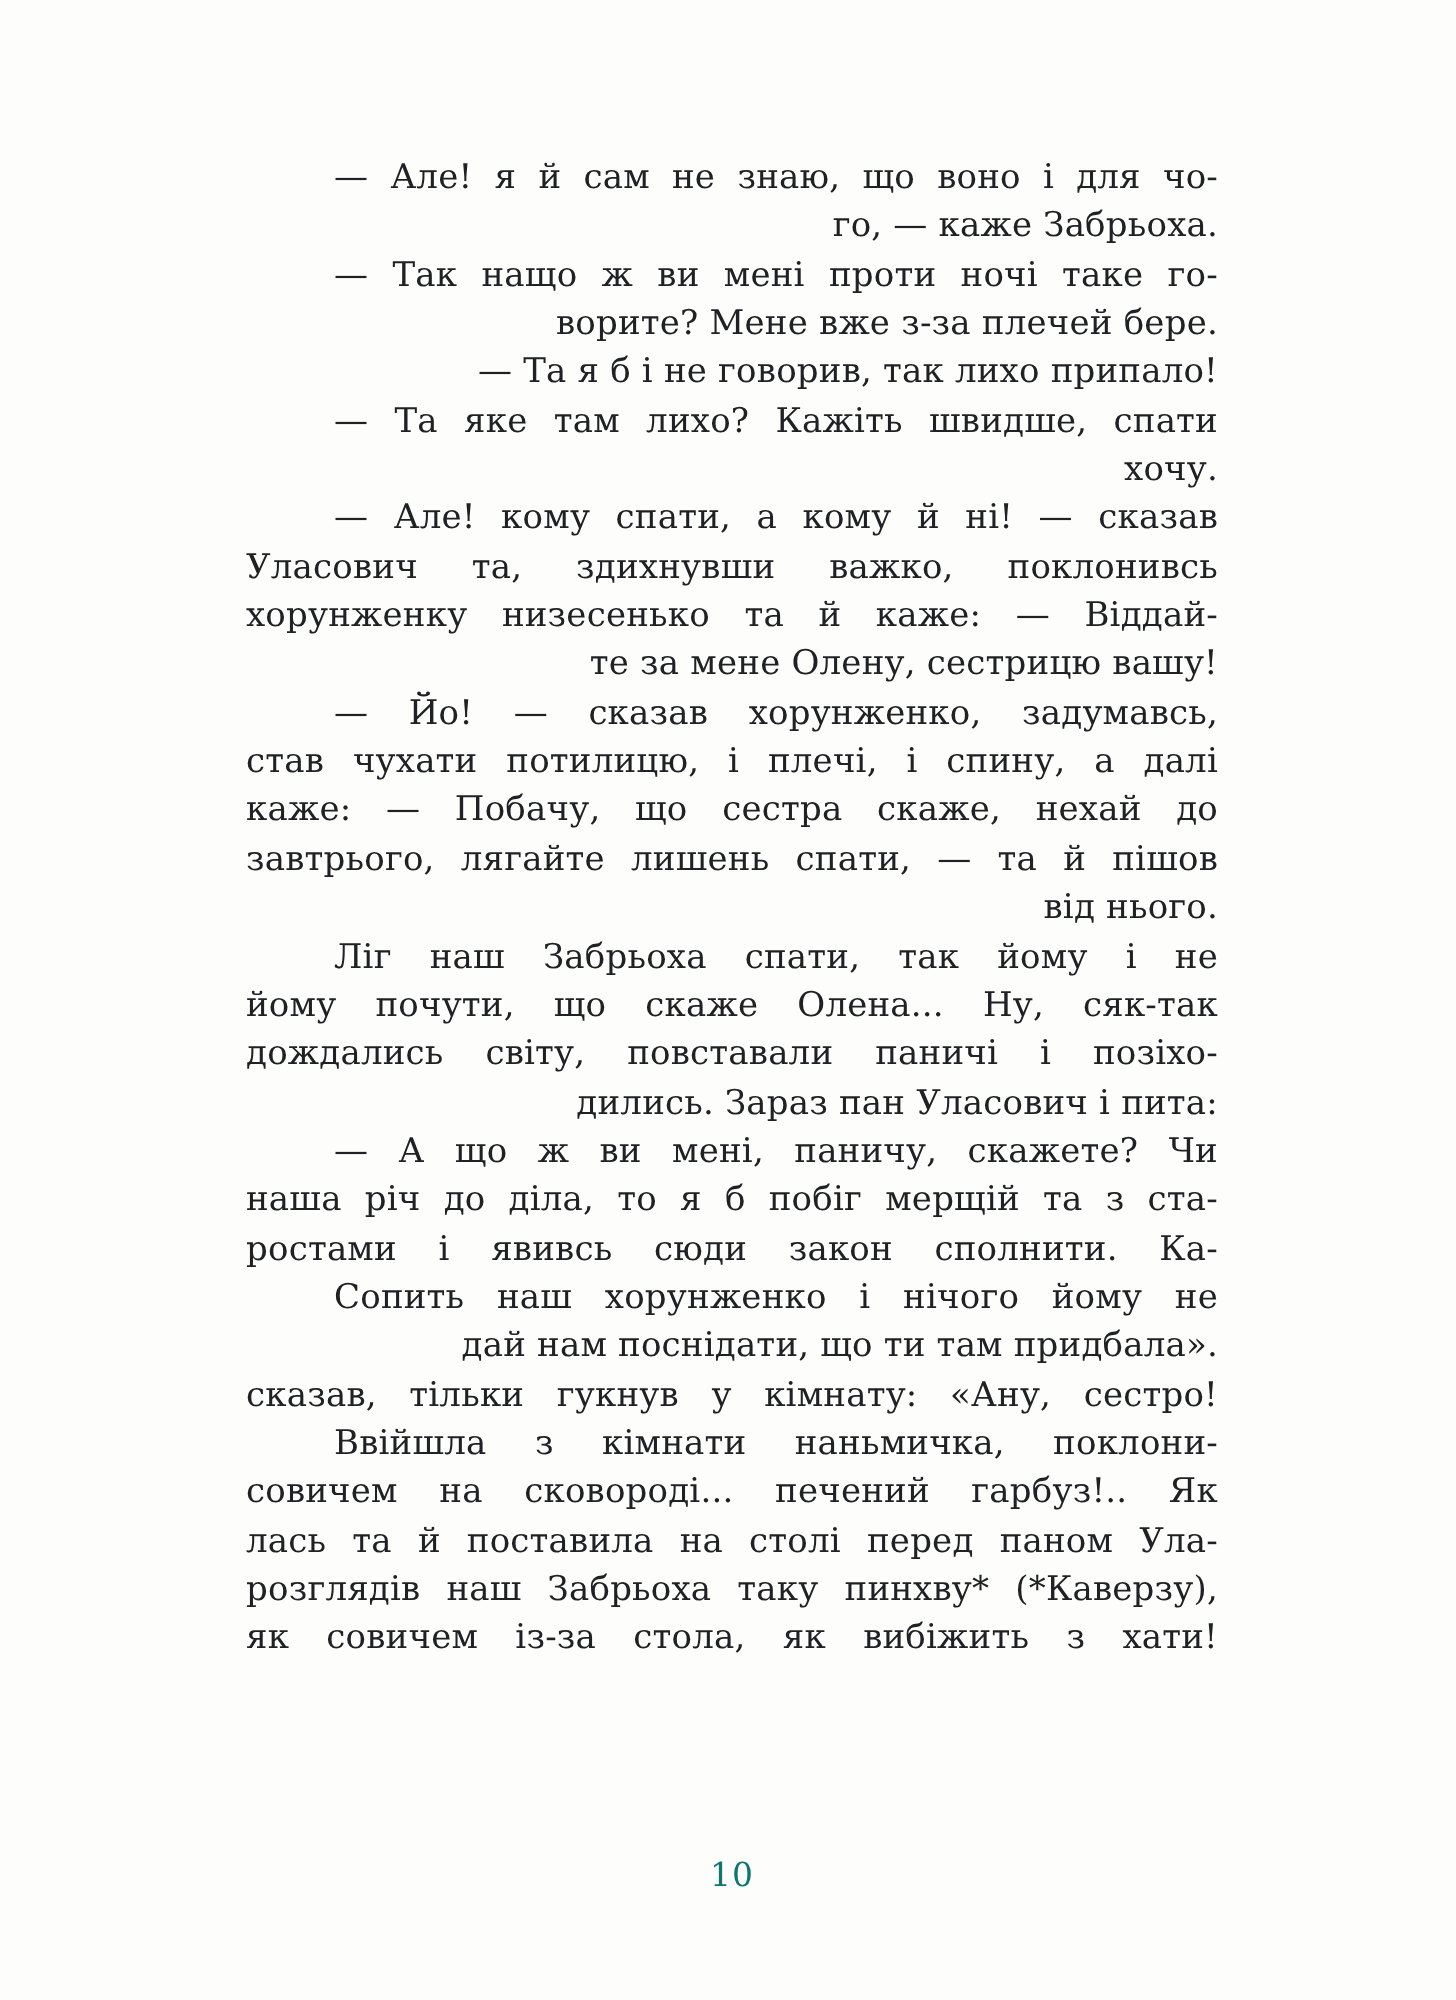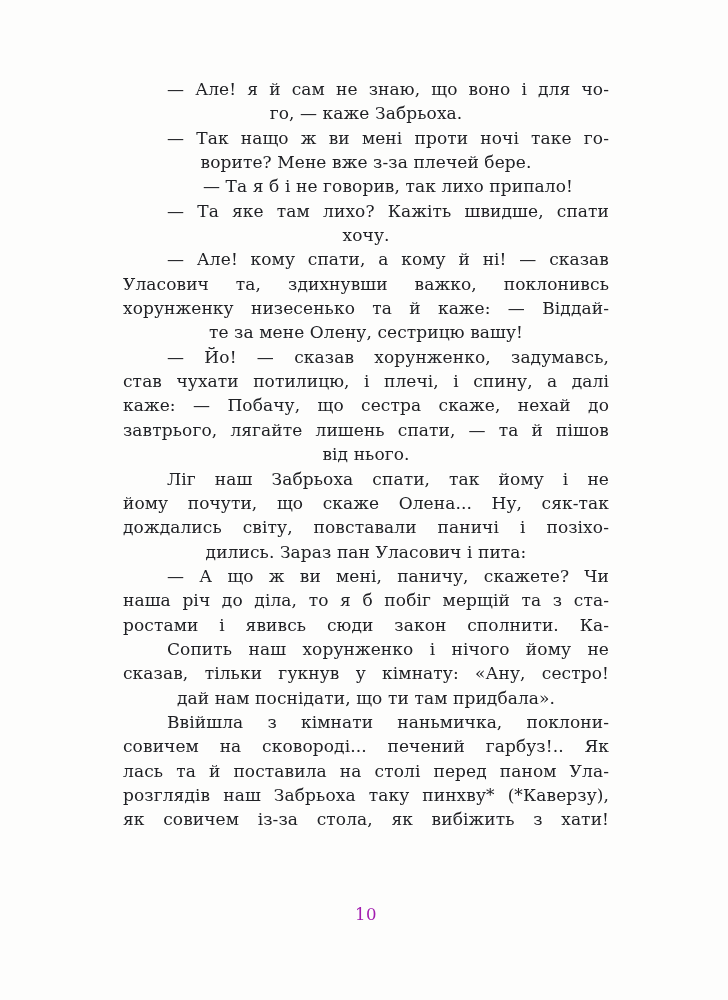--- a/index.html
+++ b/index.html
@@ -20,41 +20,41 @@
     position: absolute;
     left: 123px;
     top: 77px;
     width: 486px;
   }
   .line {
     height: 24.35px;
     line-height: 24.35px;
     font-size: 17px;
     letter-spacing: 0.1px;
-    text-align: center;
+    text-align: right;
     overflow: hidden;
   }
   .line.just {
     text-align: justify;
     text-align-last: justify;
   }
   .line.indent {
     text-indent: 44px;
   }
   .folio {
     position: absolute;
     left: 123px;
-    top: 903px;
+    top: 926px;
     width: 486px;
     height: 24px;
     line-height: 24px;
     text-align: center;
     font-size: 16.5px;
     letter-spacing: 0.5px;
-    color: #a21caf;
+    color: #0f766e;
   }
 </style>
 </head>
 <body>
 
 <main class="page">
   <section class="text-block">
 
   <div class="line indent just">— Але! я й сам не знаю, що воно і для чо-</div>
       <div class="line">го, — каже Забрьоха.</div>
@@ -73,22 +73,22 @@
       <div class="line just">завтрього, лягайте лишень спати, — та й пішов</div>
       <div class="line">від нього.</div>
       <div class="line indent just">Ліг наш Забрьоха спати, так йому і не</div>
       <div class="line just">йому почути, що скаже Олена... Ну, сяк-так</div>
       <div class="line just">дождались світу, повставали паничі і позіхо-</div>
       <div class="line">дились. Зараз пан Уласович і пита:</div>
       <div class="line indent just">— А що ж ви мені, паничу, скажете? Чи</div>
       <div class="line just">наша річ до діла, то я б побіг мерщій та з ста-</div>
       <div class="line just">ростами і явивсь сюди закон сполнити. Ка-</div>
       <div class="line indent just">Сопить наш хорунженко і нічого йому не</div>
+      <div class="line">дай нам поснідати, що ти там придбала».</div>
       <div class="line just">сказав, тільки гукнув у кімнату: «Ану, сестро!</div>
-      <div class="line">дай нам поснідати, що ти там придбала».</div>
       <div class="line indent just">Ввійшла з кімнати наньмичка, поклони-</div>
       <div class="line just">совичем на сковороді... печений гарбуз!.. Як</div>
       <div class="line just">лась та й поставила на столі перед паном Ула-</div>
       <div class="line just">розглядів наш Забрьоха таку пинхву* (*Каверзу),</div>
       <div class="line just">як совичем із-за стола, як вибіжить з хати!</div>
     </section>
   <div class="folio">10</div>
 </main>
 
 </body></html>

